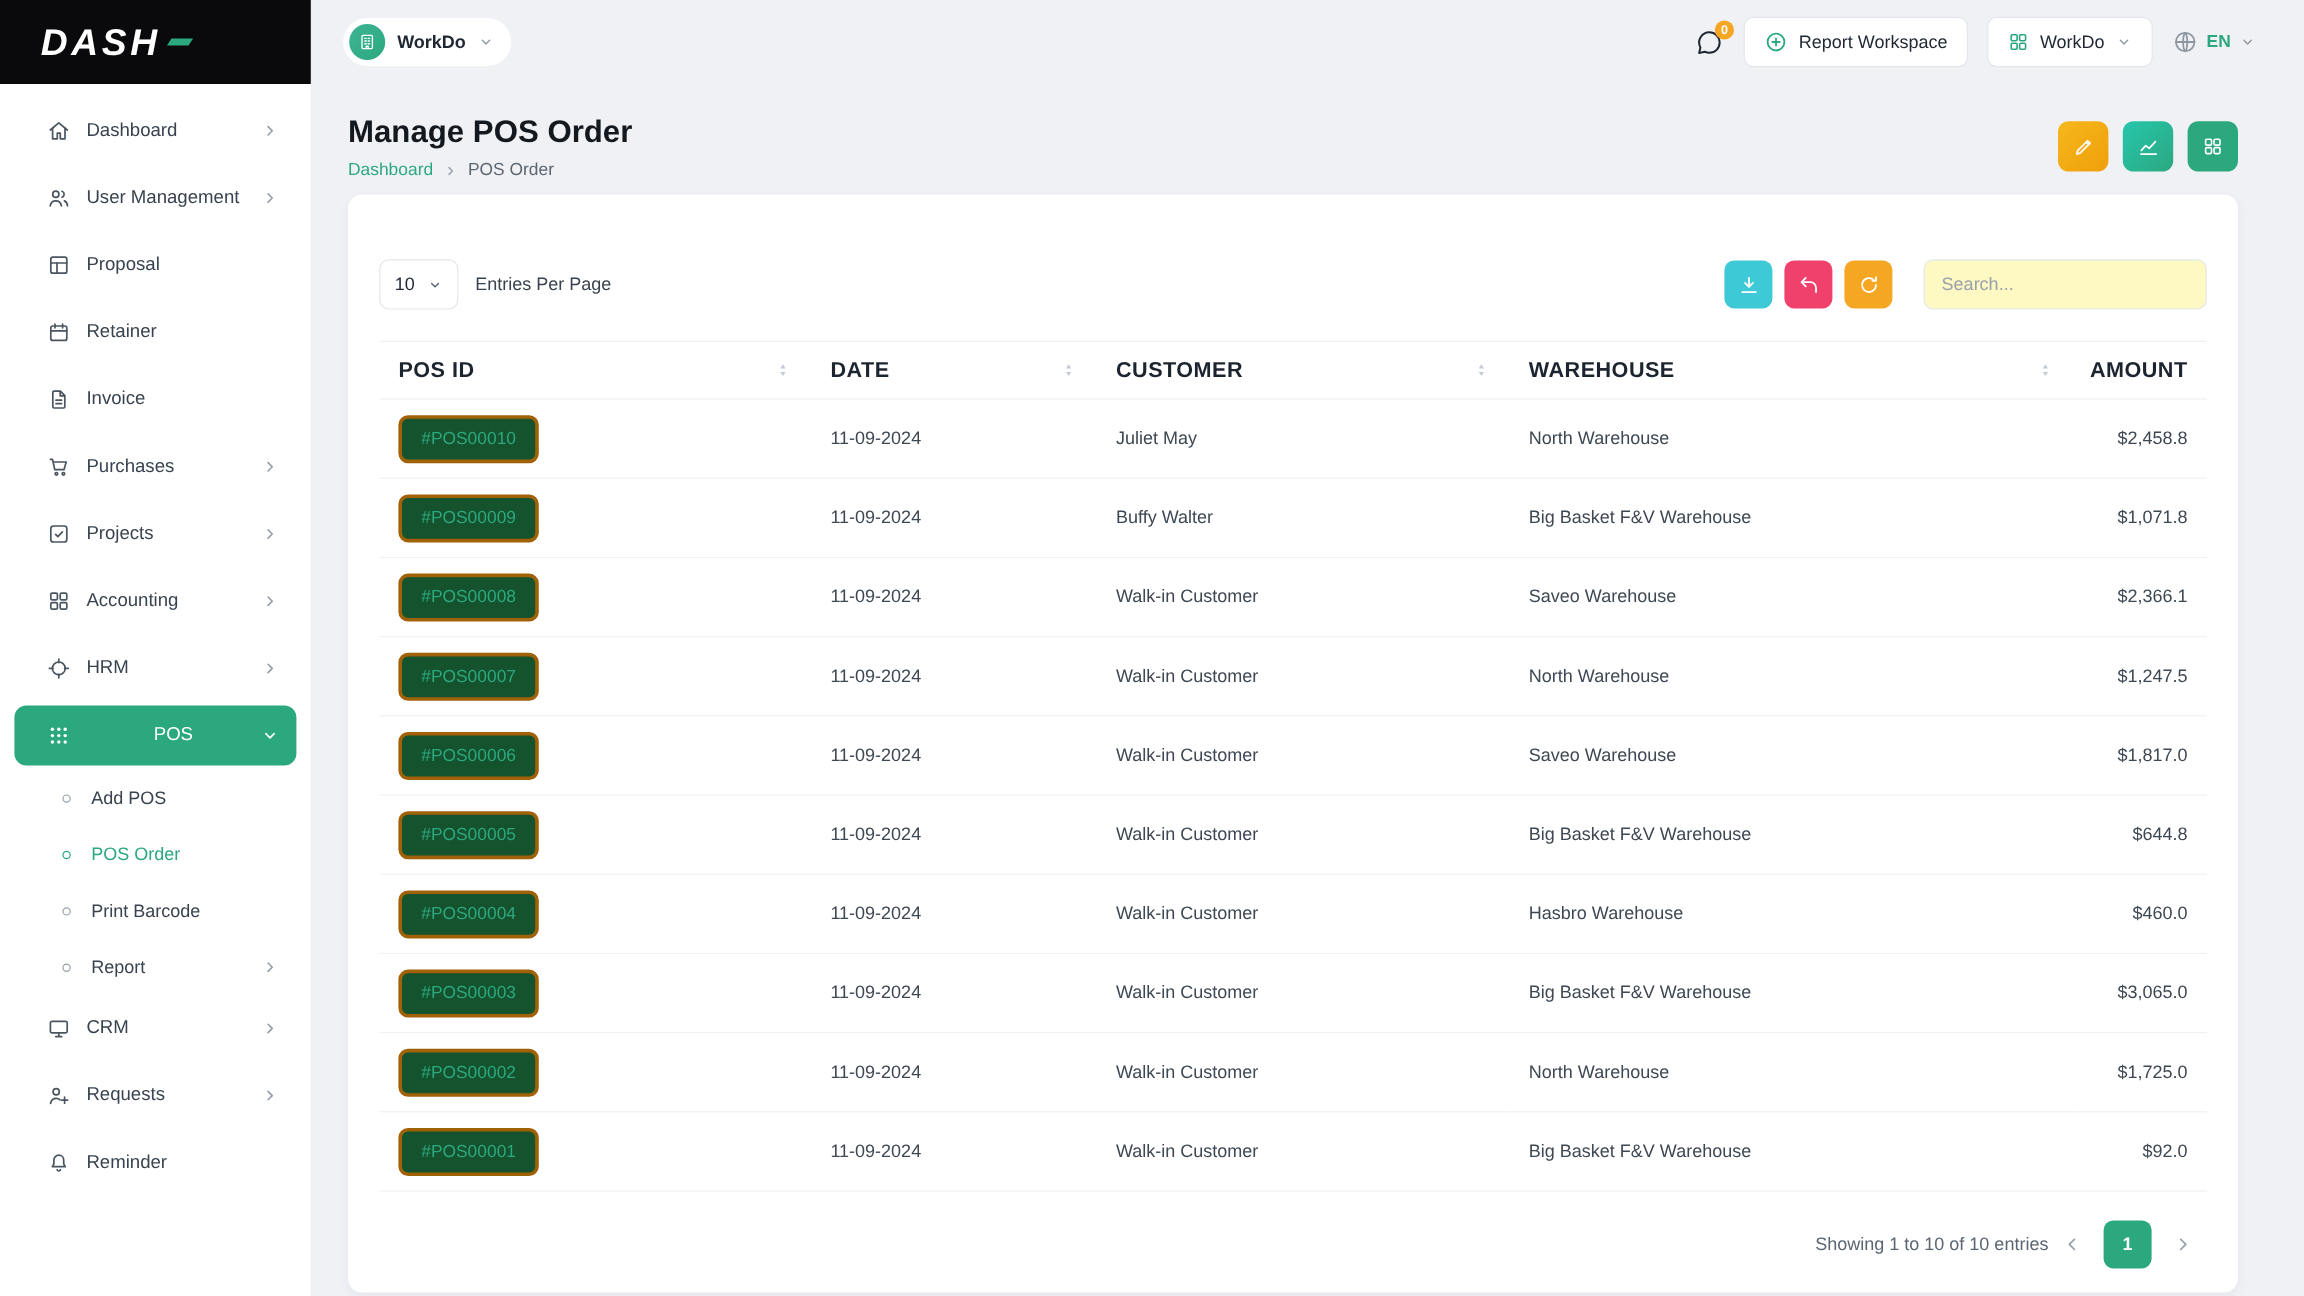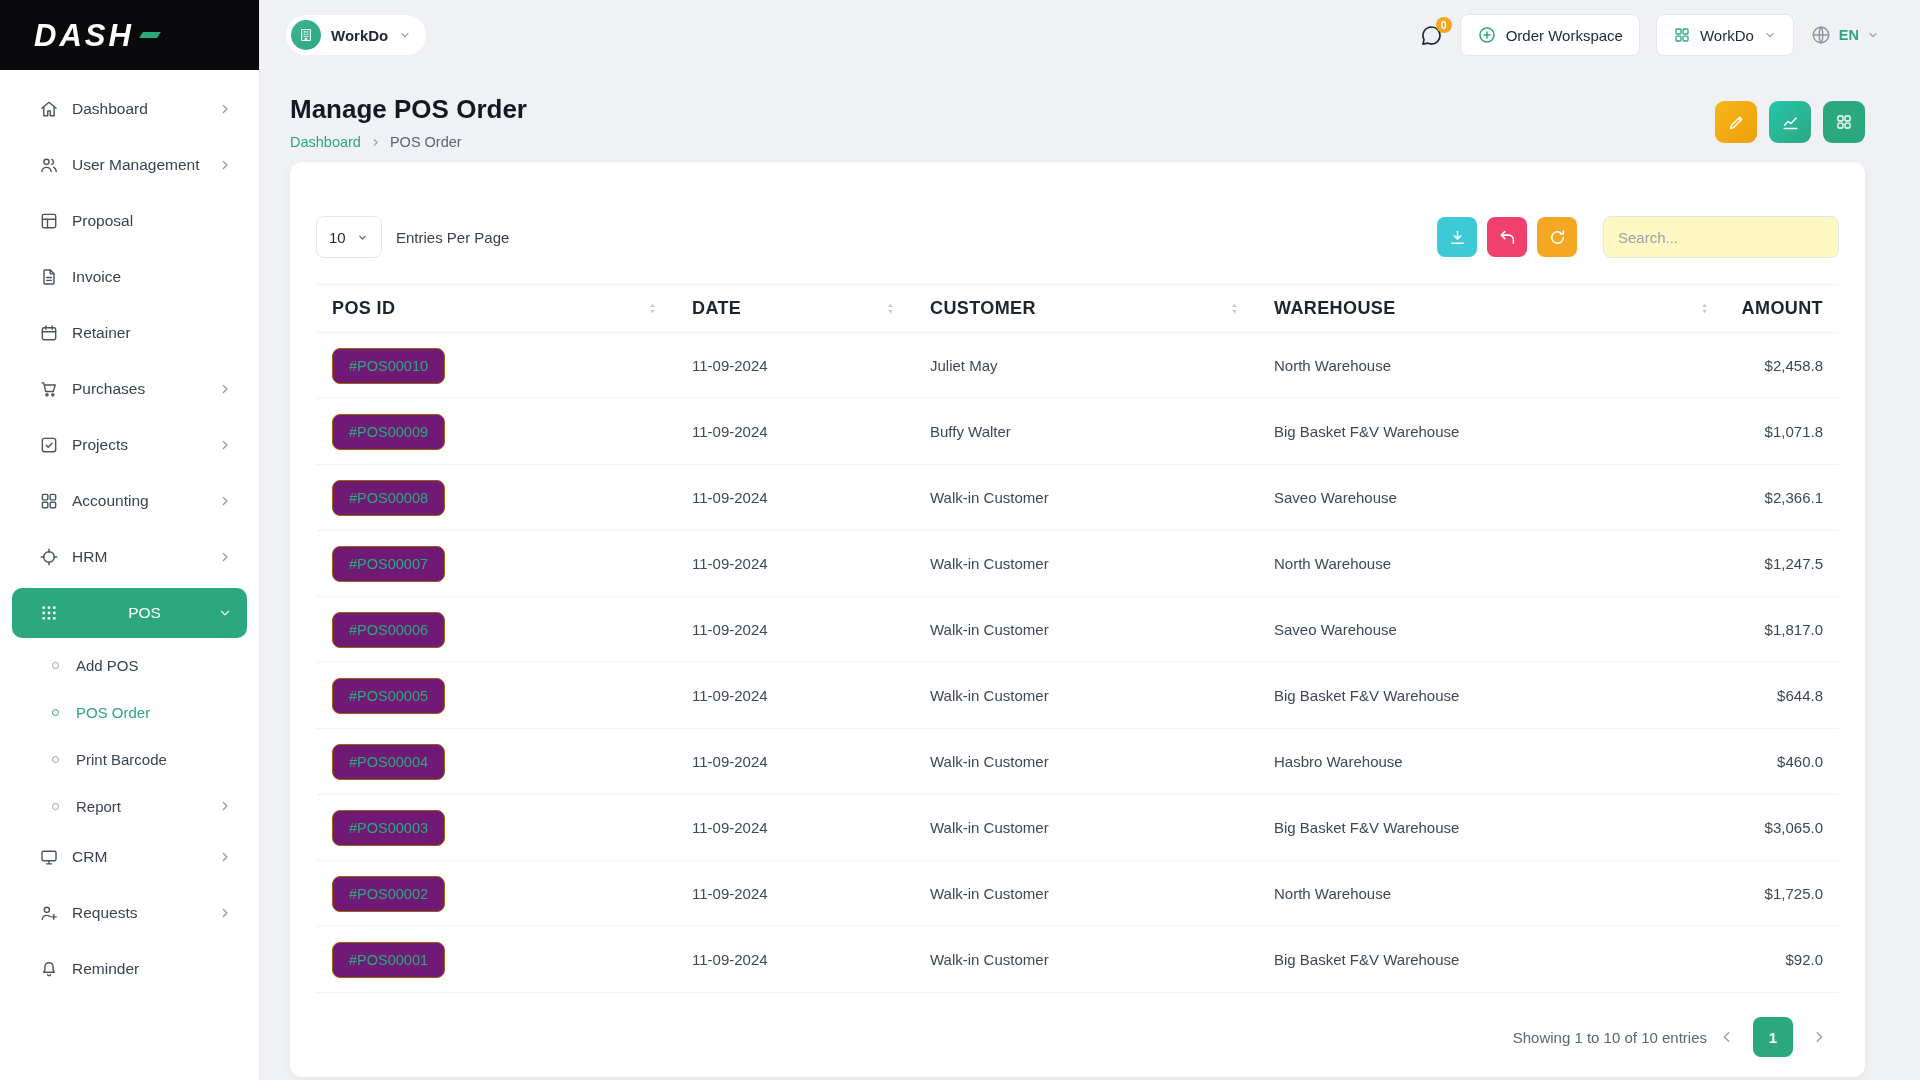--- a/index.html
+++ b/index.html
@@ -69,21 +69,21 @@
   .search { width:236px; height:42px; margin-left:16px; border:1px solid #e3e7ec; border-radius:8px; padding:0 14px; font-size:15px; color:#39434f; outline:none; background:#fef9c3; font-family:inherit; }
   .search::placeholder { color:#98a1ac; }
 
   .table { width:100%; border-collapse:collapse; margin-top:26px; table-layout:fixed; }
   th { height:48px; text-align:left; font-size:18px; font-weight:700; color:#1c2430; text-transform:uppercase; letter-spacing:.4px; border-top:1px solid #eef0f4; border-bottom:1px solid #eef0f4; padding:0 16px; cursor:pointer; }
   .th-inner { display:flex; align-items:center; justify-content:space-between; gap:8px; }
   th.amount .th-inner { justify-content:flex-end; }
   .sort { display:flex; color:#c6ccd4; }
   td { height:66px; font-size:15px; color:#3e4853; border-bottom:1px solid #f0f2f5; padding:0 16px; }
   td.amount { text-align:right; }
-  .pos-pill { display:inline-block; padding:9px 16px; border:1px solid #a16207; border-radius:8px; color:#2ca87f; font-size:14.5px; font-weight:500; background:#701a75; cursor:pointer; }
+  .pos-pill { display:inline-block; padding:9px 16px; border:3px solid #a16207; border-radius:8px; color:#2ca87f; font-size:14.5px; font-weight:500; background:#14532d; cursor:pointer; }
 
   .card-footer { display:flex; justify-content:flex-end; align-items:center; margin-top:24px; }
   .summary { font-size:15px; color:#5b6672; }
   .pagination { display:flex; align-items:center; gap:6px; }
   .pg-btn { width:40px; height:40px; border:none; background:transparent; border-radius:8px; display:flex; align-items:center; justify-content:center; color:#9aa3ad; cursor:pointer; font-size:15px; font-family:inherit; }
   .pg-active { background:#2ca87f; color:#fff; font-weight:600; }
 </style>
 </head>
 <body>
 
@@ -133,35 +133,35 @@
               <rect x="4" y="4" width="16" height="16" rx="2"></rect>
               <path d="M4 9.8h16"></path>
               <path d="M10.2 9.8V20"></path>
             </svg>
           </span>
           <span class="nav-label">Proposal</span>
         </div>
         <div class="nav-item">
           <span class="nav-icon">
             <svg viewBox="0 0 24 24" width="20" height="20" fill="none" stroke="currentColor" stroke-width="1.7" stroke-linecap="round" stroke-linejoin="round">
+              <rect x="4" y="5.6" width="16" height="14.4" rx="2"></rect>
+              <path d="M8.2 3.6v3.8M15.8 3.6v3.8M4 10.4h16"></path>
+            </svg>
+          </span>
+          <span class="nav-label">Retainer</span>
+        </div>
+        <div class="nav-item">
+          <span class="nav-icon">
+            <svg viewBox="0 0 24 24" width="20" height="20" fill="none" stroke="currentColor" stroke-width="1.7" stroke-linecap="round" stroke-linejoin="round">
               <path d="M13.6 3.6H7.2A1.2 1.2 0 0 0 6 4.8v14.4a1.2 1.2 0 0 0 1.2 1.2h9.6a1.2 1.2 0 0 0 1.2-1.2V8z"></path>
               <path d="M13.4 3.8v4.4h4.4"></path>
               <path d="M9.2 12.6h5.6M9.2 16h5.6"></path>
             </svg>
           </span>
           <span class="nav-label">Invoice</span>
-        </div>
-        <div class="nav-item">
-          <span class="nav-icon">
-            <svg viewBox="0 0 24 24" width="20" height="20" fill="none" stroke="currentColor" stroke-width="1.7" stroke-linecap="round" stroke-linejoin="round">
-              <rect x="4" y="5.6" width="16" height="14.4" rx="2"></rect>
-              <path d="M8.2 3.6v3.8M15.8 3.6v3.8M4 10.4h16"></path>
-            </svg>
-          </span>
-          <span class="nav-label">Retainer</span>
         </div>
         <div class="nav-item">
           <span class="nav-icon">
             <svg viewBox="0 0 24 24" width="20" height="20" fill="none" stroke="currentColor" stroke-width="1.7" stroke-linecap="round" stroke-linejoin="round">
               <circle cx="9.6" cy="19" r="1.3"></circle>
               <circle cx="16.6" cy="19" r="1.3"></circle>
               <path d="M3.6 4.6h2.1l2.3 10.3h9.2l2.2-7.7H6.4"></path>
             </svg>
           </span>
           <span class="nav-label">Purchases</span>
@@ -323,21 +323,21 @@
               <path d="M12 3.8a8.2 8.2 0 0 1 8.2 8.2 8.2 8.2 0 0 1-8.2 8.2c-1.3 0-2.6-.3-3.7-.9l-4.5 1 1-4.4A8.2 8.2 0 0 1 12 3.8z"></path>
             </svg>
           <span class="msg-badge">0</span>
         </button>
 
         <button class="hdr-btn">
           <svg viewBox="0 0 24 24" width="20" height="20" fill="none" stroke="#2ca87f" stroke-width="1.8" stroke-linecap="round" stroke-linejoin="round">
               <circle cx="12" cy="12" r="8.4"></circle>
               <path d="M12 8.4v7.2M8.4 12h7.2"></path>
             </svg>
-          <span>Order Workspace</span>
+          <span>Report Workspace</span>
         </button>
 
         <button class="hdr-btn">
           <svg viewBox="0 0 24 24" width="18" height="18" fill="none" stroke="#2ca87f" stroke-width="1.8" stroke-linecap="round" stroke-linejoin="round">
               <rect x="4" y="4" width="6.6" height="6.6" rx="1.4"></rect>
               <rect x="13.4" y="4" width="6.6" height="6.6" rx="1.4"></rect>
               <rect x="4" y="13.4" width="6.6" height="6.6" rx="1.4"></rect>
               <rect x="13.4" y="13.4" width="6.6" height="6.6" rx="1.4"></rect>
             </svg>
           <span>WorkDo</span>

